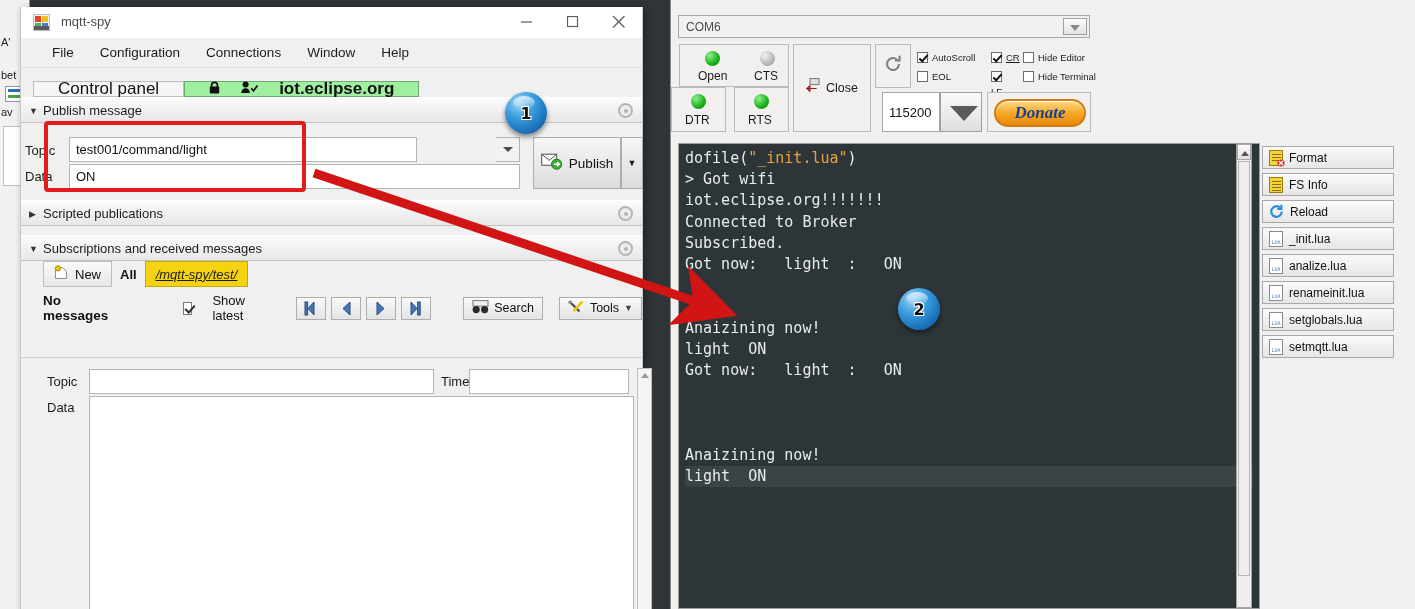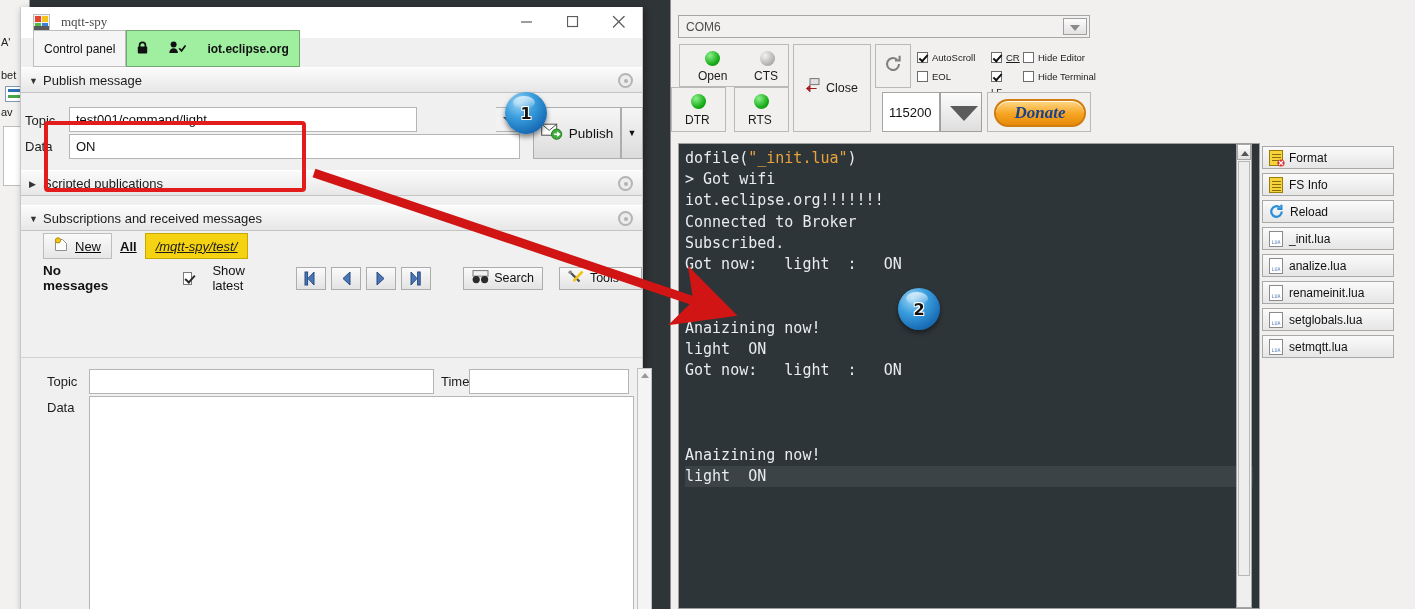--- a/index.html
+++ b/index.html
@@ -45,42 +45,42 @@
     position:absolute; left:12px; top:7px; width:17px; height:17px;
     background:#f3f3f3; border:1px solid #bdbdbd; overflow:hidden;
   }
   .mtitle .appicon i{ position:absolute; display:block; }
   .mtitle .appicon .q1{left:1px;top:1px;width:6px;height:6px;background:#e8432f;}
   .mtitle .appicon .q2{left:8px;top:1px;width:6px;height:6px;background:#f2c21a;}
   .mtitle .appicon .q3{left:1px;top:8px;width:6px;height:5px;background:#58b94a;}
   .mtitle .appicon .q4{left:8px;top:8px;width:6px;height:5px;background:#3b80d6;}
   .mtitle .appicon .lbl{left:0;bottom:0;width:15px;height:4px;background:#5a5a5a;}
   .mtitle .ttxt{
-    position:absolute; left:40px; top:7px; font-size:13px; color:#4a4a4a;font-family:Liberation Serif, serif;
+    position:absolute; left:40px; top:7px; font-size:13px; color:#4a4a4a;
   }
   .wbtn{
     position:absolute; top:0; width:46px; height:30px; cursor:default;
     color:#5d5d5d;
   }
   .wbtn svg{ position:absolute; left:50%; top:50%; transform:translate(-50%,-50%); }
   .wbtn.min{ right:92px; } .wbtn.max{ right:46px; } .wbtn.cls{ right:0px; }
 
   .mmenu{
     height:30px; background:#f0f0f0; display:flex; align-items:center;
     padding-left:18px; gap:0px; border-bottom:1px solid #e2e2e2;
   }
   .mmenu > div{ font-size:13.5px; color:#1b1b1b; padding:4px 13px; }
 
   .mtabs{
     height:29px; position:relative; background:#f0f0f0;
     padding-left:12px; display:flex; align-items:flex-end; gap:0;
   }
   .mtab{
-    height:37px; display:flex; align-items:center; padding:0 10px;
-    font-size:12px; background:#f5f5f5; border:1px solid #bdbdbd;
+    height:16px; display:flex; align-items:center; padding:0 24px;
+    font-size:17px; background:#f5f5f5; border:1px solid #bdbdbd;
     color:#111;
   }
   .mtab.green{
     background:#a0eea0; border-color:#6ea96e; font-weight:bold; gap:21px;
   }
   .panelbar{
     height:26px; background:linear-gradient(#fbfbfb,#e7e7e7);
     border-top:1px solid #ffffff; border-bottom:1px solid #c4c4c4;
     display:flex; align-items:center; position:relative; color:#1b1b1b;
     font-size:13px; padding-left:22px;
@@ -108,21 +108,21 @@
   .combobtn::after{
     content:""; position:absolute; left:7px; top:9px;
     border-left:5px solid transparent; border-right:5px solid transparent;
     border-top:5px solid #4a4a4a;
   }
   .pubbtn{
     position:absolute; background:linear-gradient(#f6f6f6,#dcdcdc);
     border:1px solid #adadad; display:flex; align-items:center;
     justify-content:center; gap:6px; font-size:13.5px; color:#111;
   }
-  .subtabbar{ height:30px; background:#f0f0f0; position:relative; padding-left:22px; display:flex; align-items:center;text-decoration:underline;}
+  .subtabbar{ height:30px; background:#f0f0f0; position:relative; padding-left:22px; display:flex; align-items:flex-start;}
   .stab{ height:26px; display:flex; align-items:center; gap:6px; padding:0 10px; font-size:13px; border:1px solid #bdbdbd; background:linear-gradient(#fafafa,#e6e6e6); color:#111;}
   .stab.plain{ border:none; background:transparent; font-weight:bold; padding:0 8px;}
   .stab.yellow{ background:#f5d312; border:1px solid #c6a900; font-style:italic; text-decoration:underline; color:#1b1b1b;}
   .ctlrow{ height:34px; background:#f0f0f0; position:relative; display:flex; align-items:center; padding-left:22px; gap:10px;}
   .nomsg{ font-size:13.5px; font-weight:bold; color:#111; }
   .chk{ width:13px; height:13px; border:1px solid #7a7a7a; background:#fff; position:relative; display:inline-block; }
   .chk.on::after{
     content:""; position:absolute; left:3px; top:0px; width:4px; height:8px;
     border:solid #2a2a2a; border-width:0 2px 2px 0; transform:rotate(42deg);
   }
@@ -285,20 +285,27 @@
           </svg>
       </div>
       <div class="wbtn cls">
         <svg width="13" height="13">
             <line x1="0.5" y1="0.5" x2="12" y2="12" stroke="#5d5d5d" stroke-width="1.2"></line>
             <line x1="12" y1="0.5" x2="0.5" y2="12" stroke="#5d5d5d" stroke-width="1.2"></line>
           </svg>
       </div>
     </div>
 
+    <div class="mmenu">
+      <div>File</div>
+      <div>Configuration</div>
+      <div>Connections</div>
+      <div>Window</div>
+      <div>Help</div>
+    </div>
 
     <div class="mtabs">
       <div class="mtab">Control panel</div>
       <div class="mtab green">
         <span>
           <svg width="11" height="13" viewBox="0 0 11 13">
             <path d="M2.6 6V4.2a2.9 2.9 0 0 1 5.8 0V6" fill="none" stroke="#111" stroke-width="1.7"></path>
             <rect x="0.8" y="5.6" width="9.4" height="7" rx="1" fill="#111"></rect>
           </svg>
         </span>

